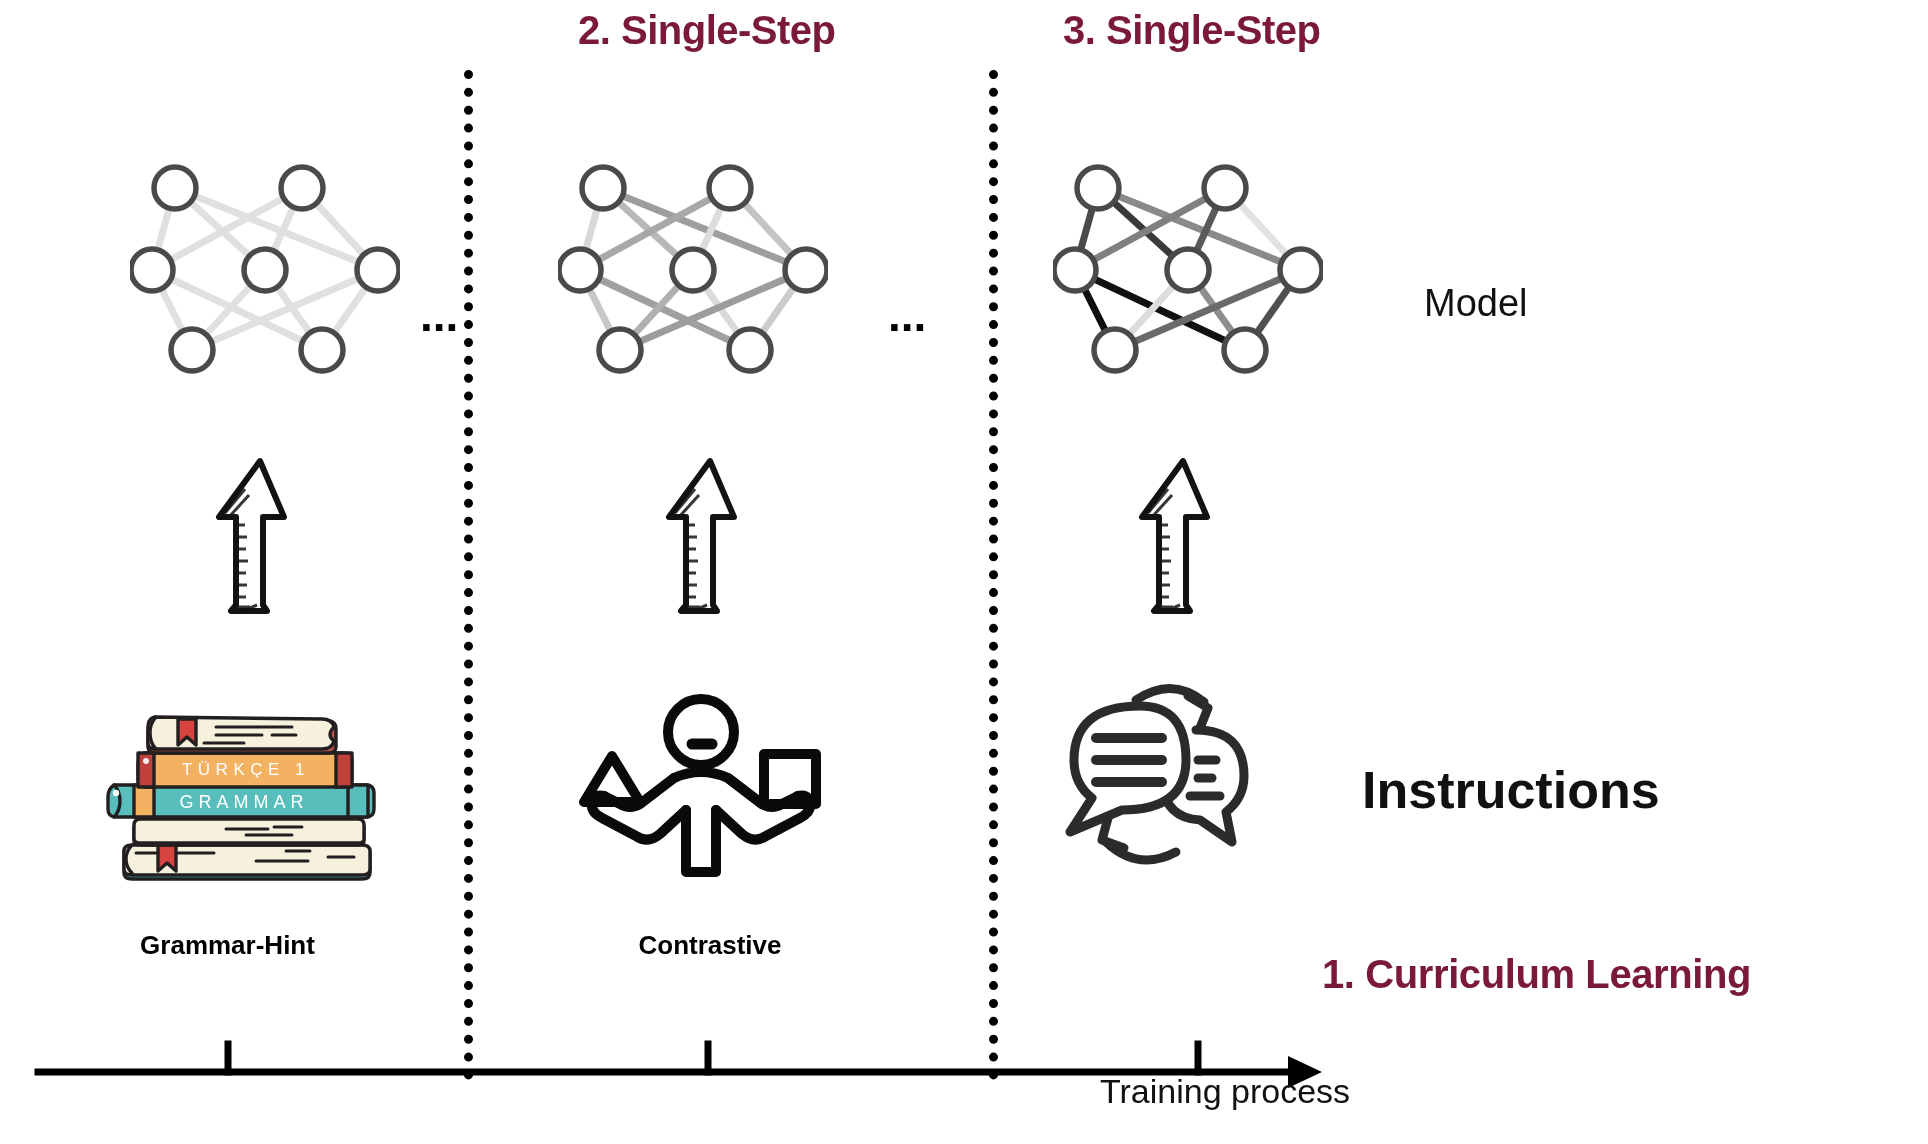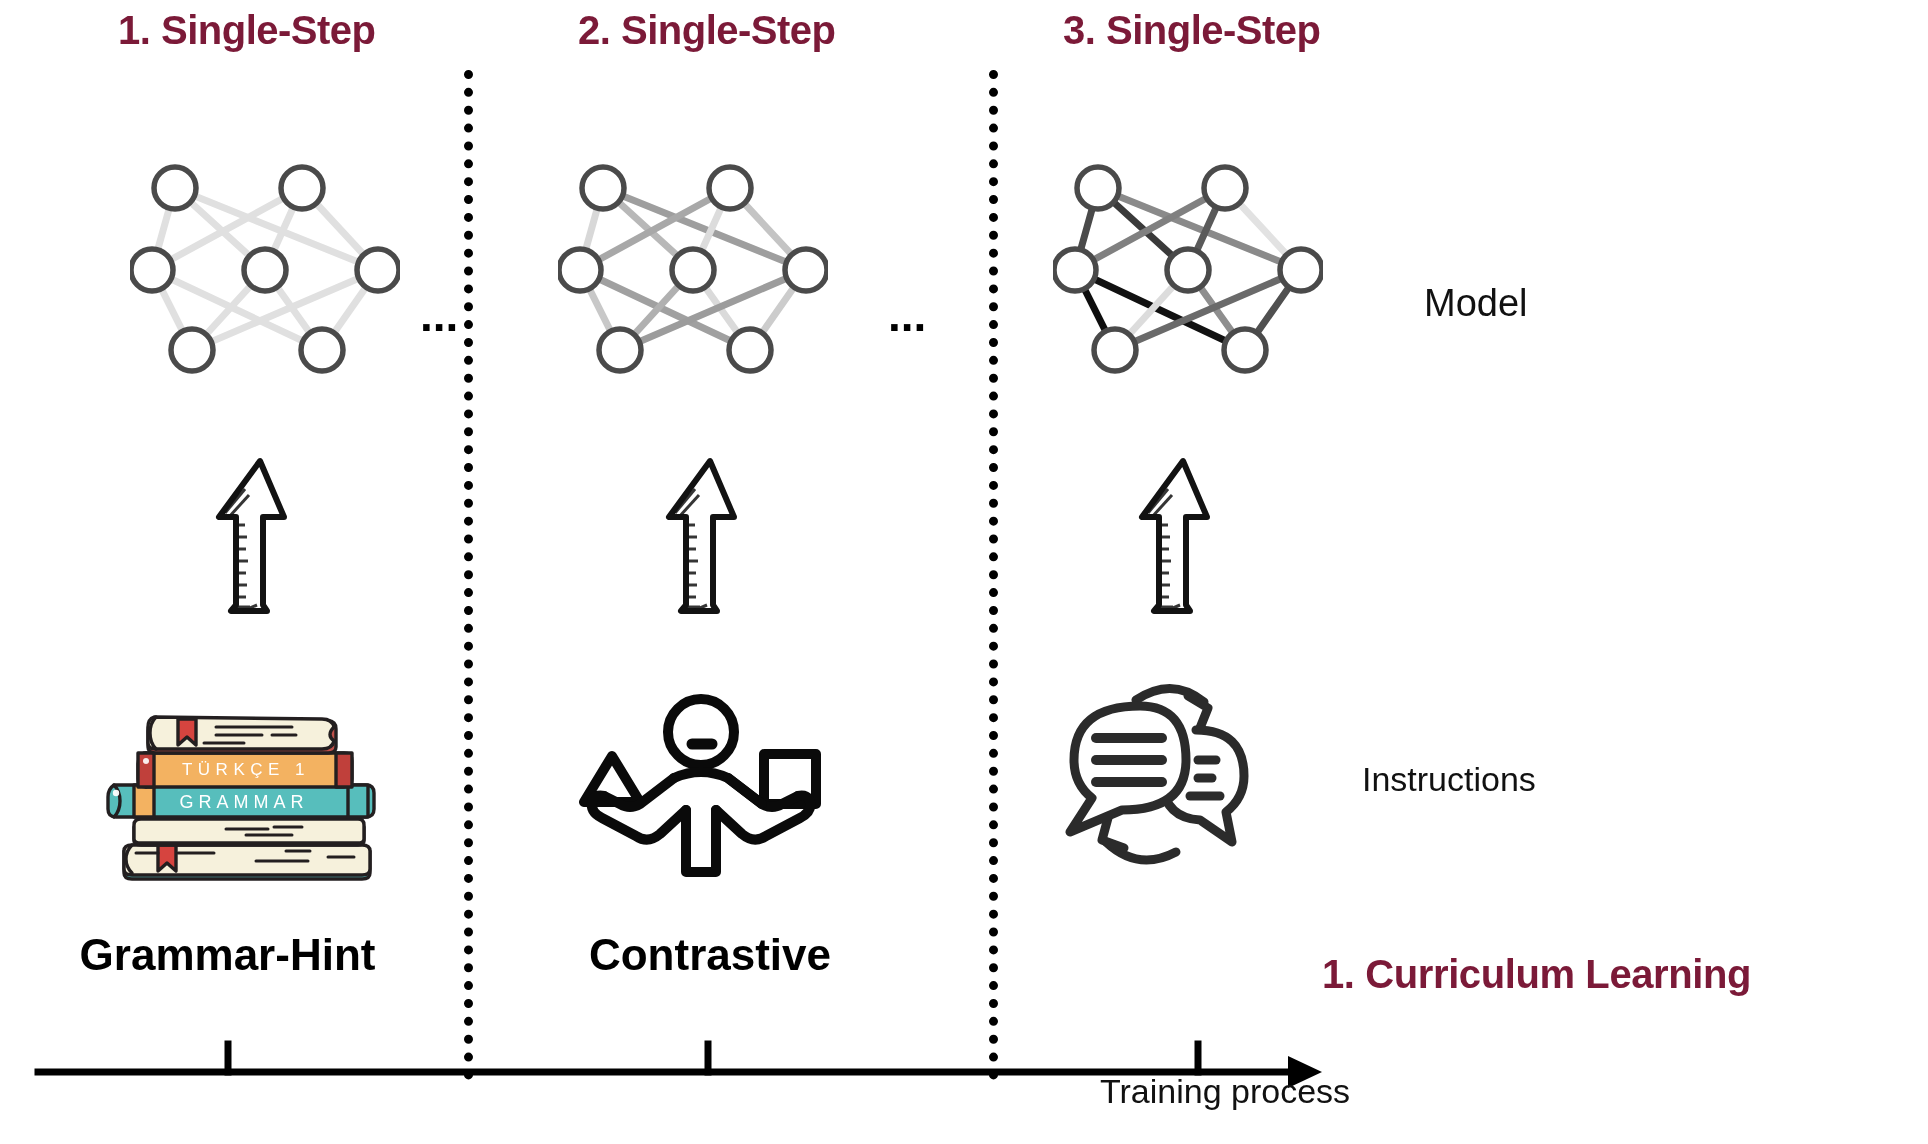--- a/index.html
+++ b/index.html
@@ -55,30 +55,30 @@
   }
   #label-model {
     left: 1424px;
     top: 282px;
     font-size: 38px;
     font-weight: normal;
   }
   #label-instructions {
     left: 1362px;
     top: 760px;
-    font-size: 34px;
-    font-weight: normal;
+    font-size: 52px;
+    font-weight: bold;
   }
 
   
   .col-name {
     position: absolute;
     font-family: "Liberation Sans", sans-serif;
     font-weight: bold;
-    font-size: 44px;
+    font-size: 26px;
     white-space: nowrap;
     color: #000000;
     text-align: center;
   }
   #col-name-1 { left: 0px;   top: 930px; width: 455px; }
   #col-name-2 { left: 480px; top: 930px; width: 460px; }
   #col-name-3 { left: 985px; top: 930px; width: 300px; }
 
   
   .divider {
@@ -131,21 +131,20 @@
     font-size: 34px;
     color: #111111;
     white-space: nowrap;
   }
 </style>
 </head>
 <body>
 
 <div id="stage">
 
-  <div class="step-title" id="step-title-1">1. Single-Step</div>
   <div class="step-title" id="step-title-2">2. Single-Step</div>
   <div class="step-title" id="step-title-3">3. Single-Step</div>
 
   <div class="divider" id="divider-1"></div>
   <div class="divider" id="divider-2"></div>
 
   <div class="ellipsis" id="ellipsis-1">...</div>
   <div class="ellipsis" id="ellipsis-2">...</div>
 
   <svg class="net" id="net-1" viewBox="0 0 270 215">

